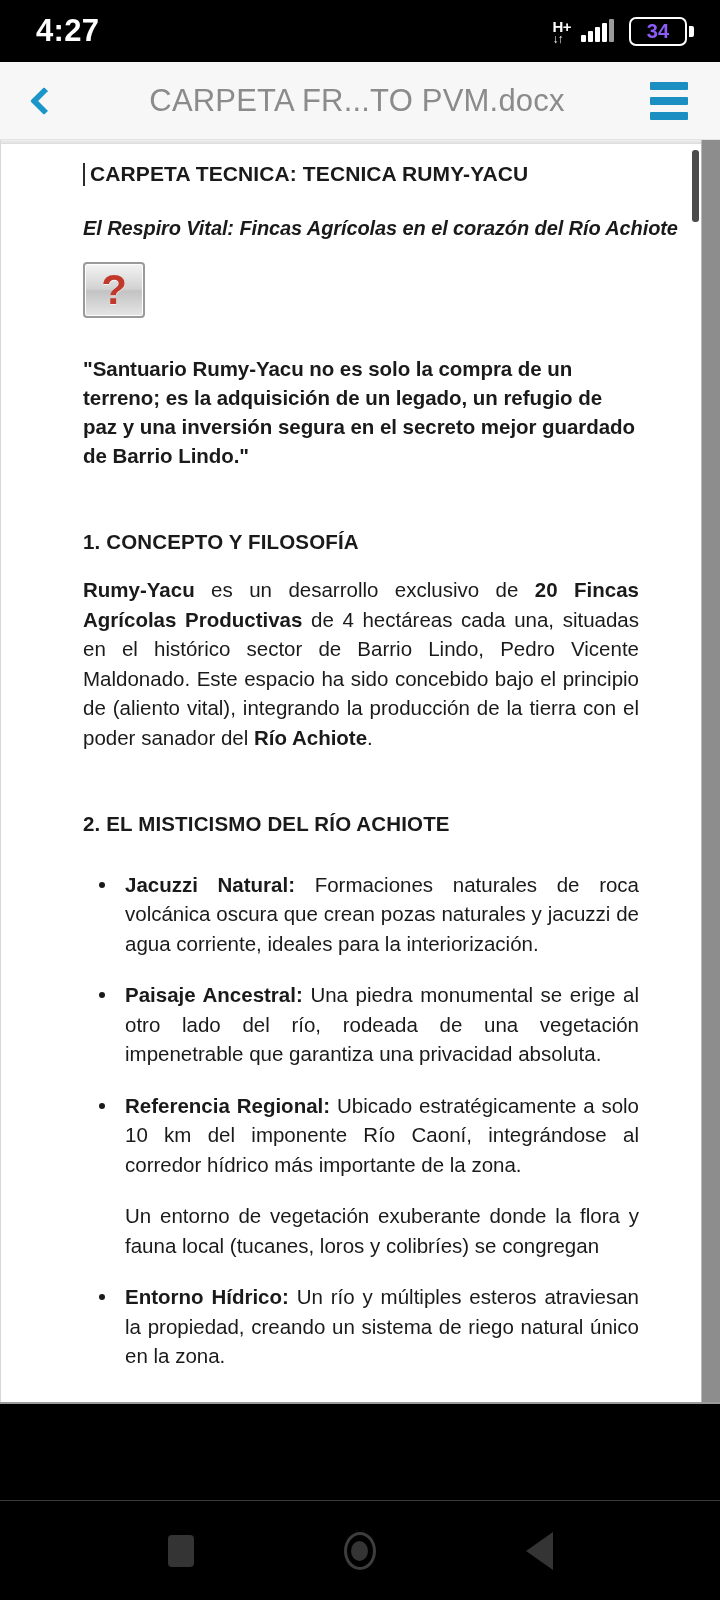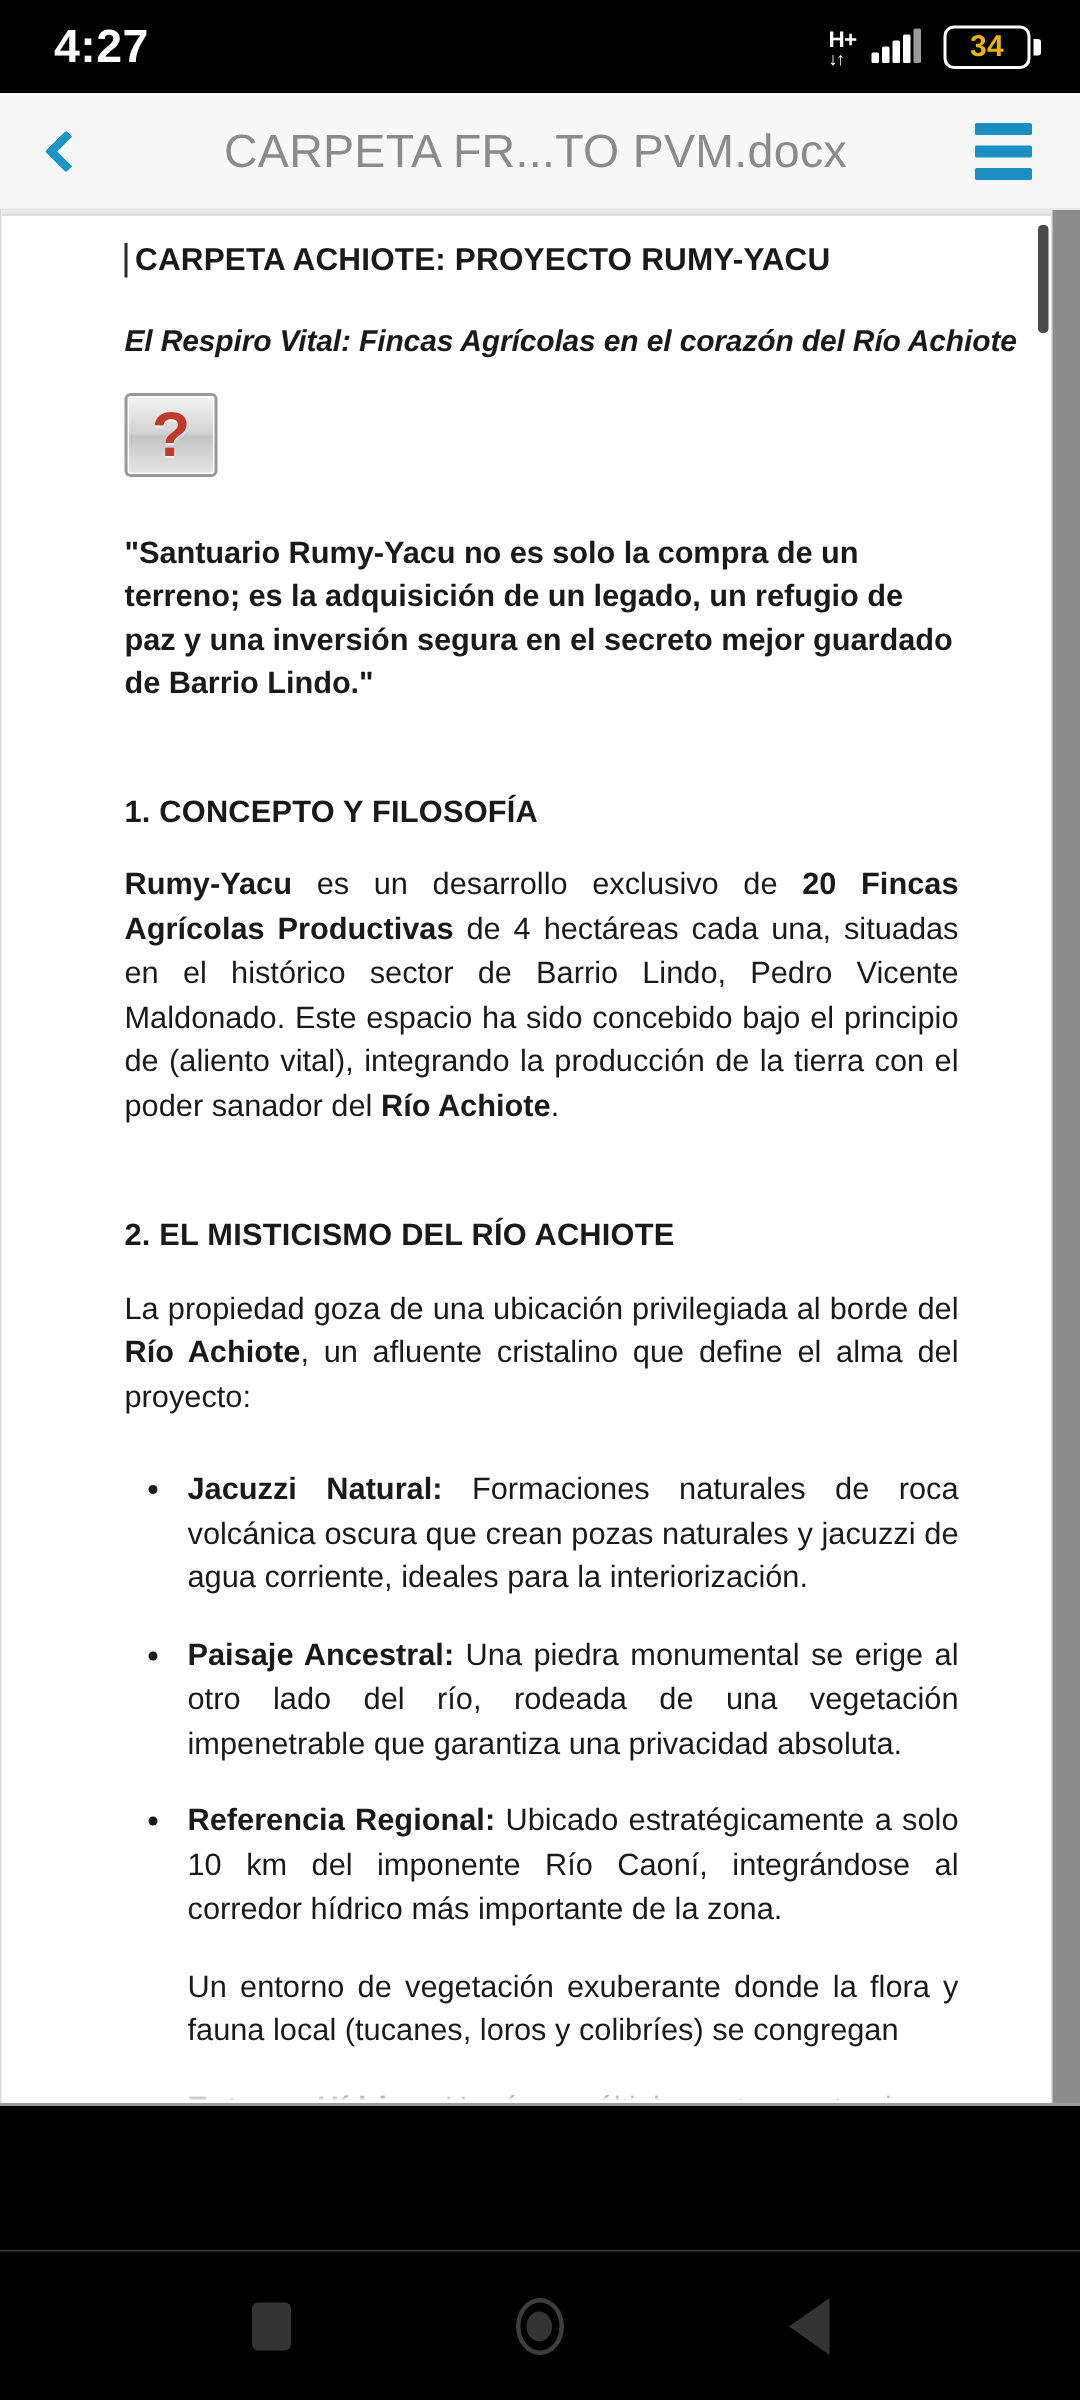--- a/index.html
+++ b/index.html
@@ -80,21 +80,21 @@
   .battery-body {
     border: 2.5px solid #fff;
     border-radius: 7px;
     min-width: 58px;
     height: 29px;
     display: flex;
     align-items: center;
     justify-content: center;
   }
   .battery-level {
-    color: #eab308;
+    color: #8b5cf6;
     font-size: 20px;
     font-weight: 600;
     letter-spacing: 0.2px;
   }
   .battery-cap {
     width: 5px; height: 11px;
     background: #fff;
     border-radius: 0 2px 2px 0;
     margin-left: 2px;
   }
@@ -354,37 +354,36 @@
       <span></span>
     </div>
   </div>
 
   <div class="doc-viewport">
     <div class="page">
       <div class="page-topline"></div>
 
       <div class="doc-body">
 
-        <div class="h-main"><span class="caret"></span><span>CARPETA ACHIOTE: PROYECTO RUMY-YACU</span></div>
+        <div class="h-main"><span class="caret"></span><span>CARPETA TECNICA: TECNICA RUMY-YACU</span></div>
 
         <div class="subtitle">El Respiro Vital: Fincas Agrícolas en el corazón del Río Achiote</div>
 
         <div class="img-placeholder">
           <span>?</span>
         </div>
 
         <div class="quote">"Santuario Rumy-Yacu no es solo la compra de un terreno; es la adquisición de un legado, un refugio de paz y una inversión segura en el secreto mejor guardado de Barrio Lindo."</div>
 
         <div class="section-h">1. CONCEPTO Y FILOSOFÍA</div>
 
         <div class="para"><b>Rumy-Yacu</b><span> es un desarrollo exclusivo de </span><b>20 Fincas Agrícolas Productivas</b><span> de 4 hectáreas cada una, situadas en el histórico sector de Barrio Lindo, Pedro Vicente Maldonado. Este espacio ha sido concebido bajo el principio de  (aliento vital), integrando la producción de la tierra con el poder sanador del </span><b>Río Achiote</b><span>.</span></div>
 
         <div class="section-h">2. EL MISTICISMO DEL RÍO ACHIOTE</div>
 
-        <div class="para"><span>La propiedad goza de una ubicación privilegiada al borde del </span><b>Río Achiote</b><span>, un afluente cristalino que define el alma del proyecto:</span></div>
 
         <ul class="bullets">
           <li style="margin-top:32px;"><b>Jacuzzi Natural:</b><span>  Formaciones naturales de roca volcánica oscura que crean pozas naturales y jacuzzi de agua corriente, ideales para la interiorización.</span></li>
           <li><b>Paisaje Ancestral:</b><span> Una piedra monumental se erige al otro lado del río, rodeada de una vegetación impenetrable que garantiza una privacidad absoluta.</span></li>
           <li><b>Referencia Regional:</b><span> Ubicado estratégicamente a solo 10 km del imponente Río Caoní, integrándose al corredor hídrico más importante de la zona.</span></li>
           <li class="nobullet"><span>Un entorno de vegetación exuberante donde la flora y fauna local (tucanes, loros y colibríes) se congregan</span></li>
           <li><b>Entorno Hídrico:</b><span> Un río y múltiples esteros atraviesan la propiedad, creando un sistema de riego natural único en la zona.</span></li>
 
         </ul>
 

